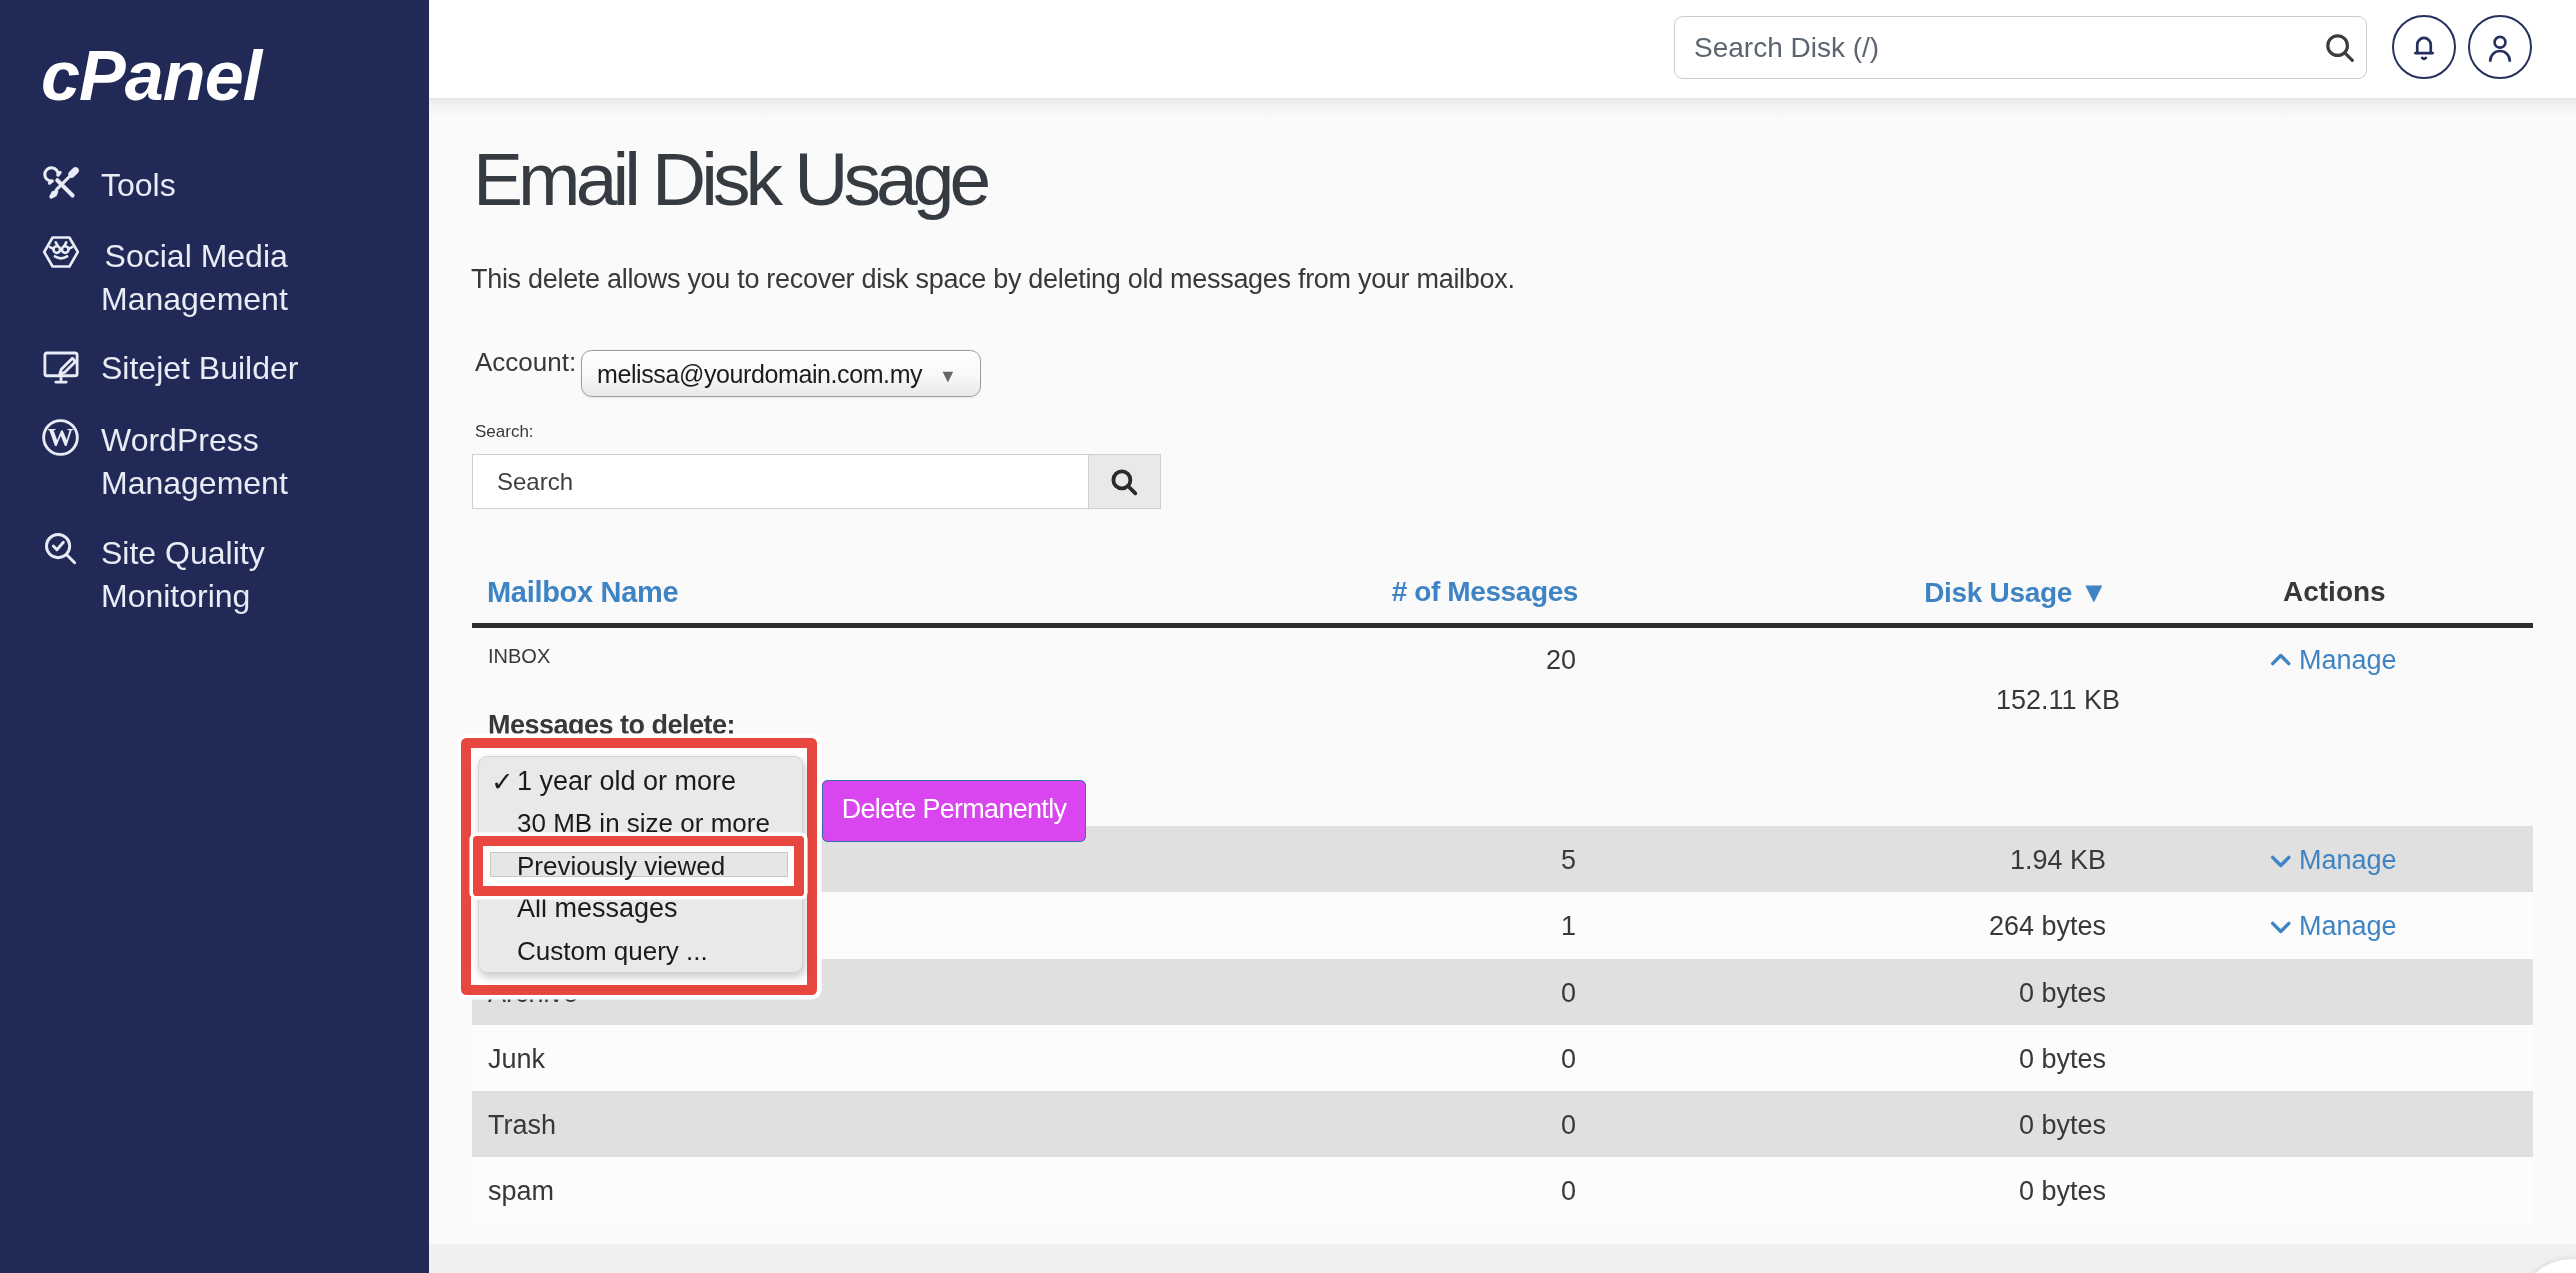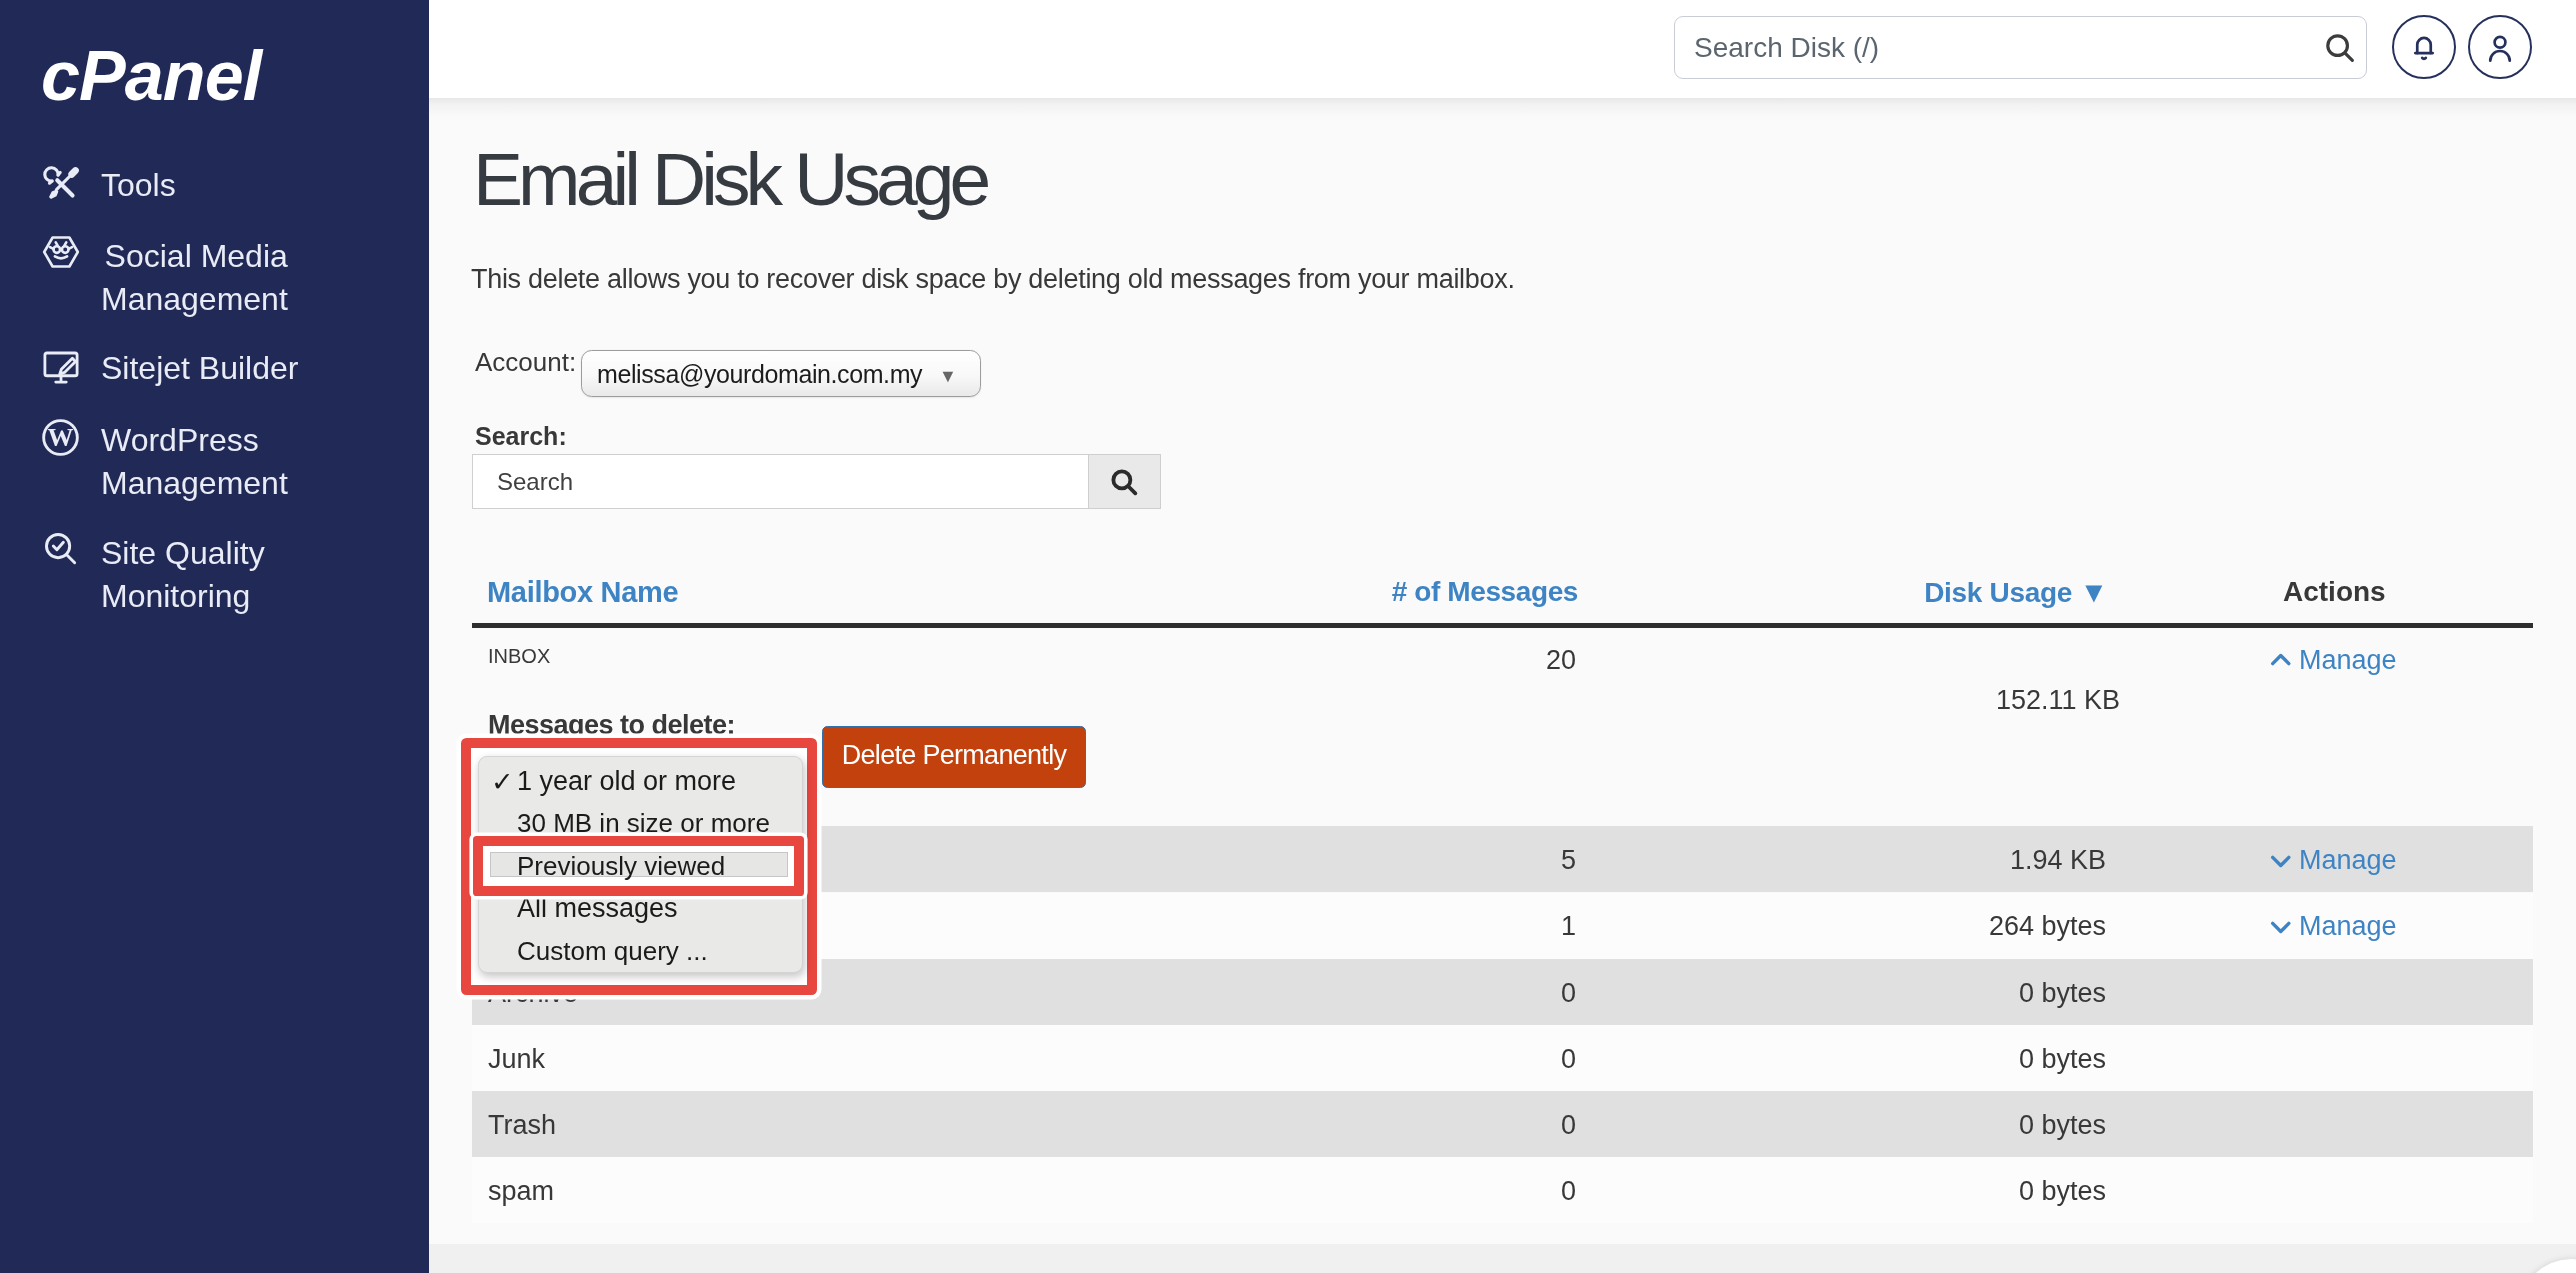--- a/index.html
+++ b/index.html
@@ -82,21 +82,21 @@
 </svg>
 
 <div class="abs" style="left:473px;top:136px;font-size:75px;color:#363b42;font-weight:400;letter-spacing:-4.9px;">Email Disk Usage</div>
 <div class="abs dk" style="left:471px;top:264px;font-size:27px;letter-spacing:-0.3px;">This delete allows you to recover disk space by deleting old messages from your mailbox.</div>
 
 <div class="abs dk" style="left:475px;top:347px;font-size:26px;">Account:</div>
 <div class="abs" style="left:581px;top:350px;width:400px;height:47px;border:1.8px solid #9c9c9c;border-radius:10.7px;background:linear-gradient(#ffffff 0%,#f8f8f8 55%,#e9e9e9 100%);box-shadow:0 0.9px 1.8px rgba(0,0,0,0.08);"></div>
 <div class="abs" style="left:597px;top:360px;font-size:25px;letter-spacing:-0.4px;color:#1c1c1e;">melissa@yourdomain.com.my</div>
 <div class="abs" style="left:939px;top:366px;font-size:18px;color:#666;">▼</div>
 
-<div class="abs dk" style="left:475px;top:422px;font-size:25px;font-weight:bold;">Search:</div>
+<div class="abs dk" style="left:475px;top:422px;font-size:17px;font-weight:normal;">Search:</div>
 <div class="abs" style="left:472px;top:454px;width:617px;height:55px;border:1.8px solid #cfcfcf;background:#fff;"></div>
 <div class="abs" style="left:497px;top:468px;font-size:24px;color:#404040;text-align:center;">Search</div>
 <div class="abs" style="left:1089px;top:454px;width:72px;height:55px;border:1.8px solid #cfcfcf;border-left:none;background:#e9e9e9;"></div>
 <svg class="abs" style="left:1107px;top:465px" width="34" height="34" viewBox="0 0 24 24" fill="none" stroke="#2b2b2b" stroke-width="2.7" stroke-linecap="round">
   <circle cx="10.5" cy="10.5" r="6"></circle>
     <path d="M15 15 l5 5"></path>
 </svg>
 
 <div class="abs blue" style="left:487px;top:576px;font-size:29px;font-weight:bold;letter-spacing:-0.3px;">Mailbox Name</div>
 <div class="abs blue" style="right:998px;top:576px;font-size:28px;font-weight:bold;letter-spacing:-0.4px;"># of Messages</div>
@@ -132,21 +132,21 @@
 <div class="abs dk" style="left:488px;top:1044px;font-size:27px;">Junk</div>
 <div class="abs dk" style="right:1000px;top:1044px;font-size:27px;">0</div>
 <div class="abs dk" style="right:470px;top:1044px;font-size:27px;">0 bytes</div>
 <div class="abs dk" style="left:488px;top:1110px;font-size:27px;">Trash</div>
 <div class="abs dk" style="right:1000px;top:1110px;font-size:27px;">0</div>
 <div class="abs dk" style="right:470px;top:1110px;font-size:27px;">0 bytes</div>
 <div class="abs dk" style="left:488px;top:1176px;font-size:27px;">spam</div>
 <div class="abs dk" style="right:1000px;top:1176px;font-size:27px;">0</div>
 <div class="abs dk" style="right:470px;top:1176px;font-size:27px;">0 bytes</div>
 
-<div class="abs" style="left:822px;top:726px;width:264px;height:62px;background:#c2410c;border:1.8px solid #3070ad;border-radius:5.4px;color:#ffffff;font-size:27px;letter-spacing:-0.7px;line-height:57px;text-align:center;">Delete Permanently</div>
+<div class="abs" style="left:822px;top:780px;width:264px;height:62px;background:#d946ef;border:1.8px solid #3070ad;border-radius:5.4px;color:#ffffff;font-size:27px;letter-spacing:-0.7px;line-height:57px;text-align:center;">Delete Permanently</div>
 
 <div class="abs" style="left:461px;top:738px;width:356px;height:257px;background:#ffffff;border:10.7px solid #e8473f;border-radius:5.4px;box-shadow:0 0 0 4.5px #ffffff;"></div>
 
 <div class="abs" style="left:478px;top:756px;width:325px;height:217px;background:#e9e9e7;border:1.3px solid #d4d4d2;border-radius:9px;box-shadow:1.8px 3.6px 9px rgba(0,0,0,0.22);"></div>
 <div class="abs" style="left:491px;top:766px;font-size:27px;color:#1b1b1b;">✓</div>
 <div class="abs" style="left:517px;top:766px;font-size:27px;color:#1b1b1b;">1 year old or more</div>
 <div class="abs" style="left:517px;top:808px;font-size:26px;color:#1b1b1b;">30 MB in size or more</div>
 <div class="abs" style="left:517px;top:893px;font-size:27px;color:#1b1b1b;">All messages</div>
 <div class="abs" style="left:517px;top:936px;font-size:26px;color:#1b1b1b;">Custom query ...</div>
 

